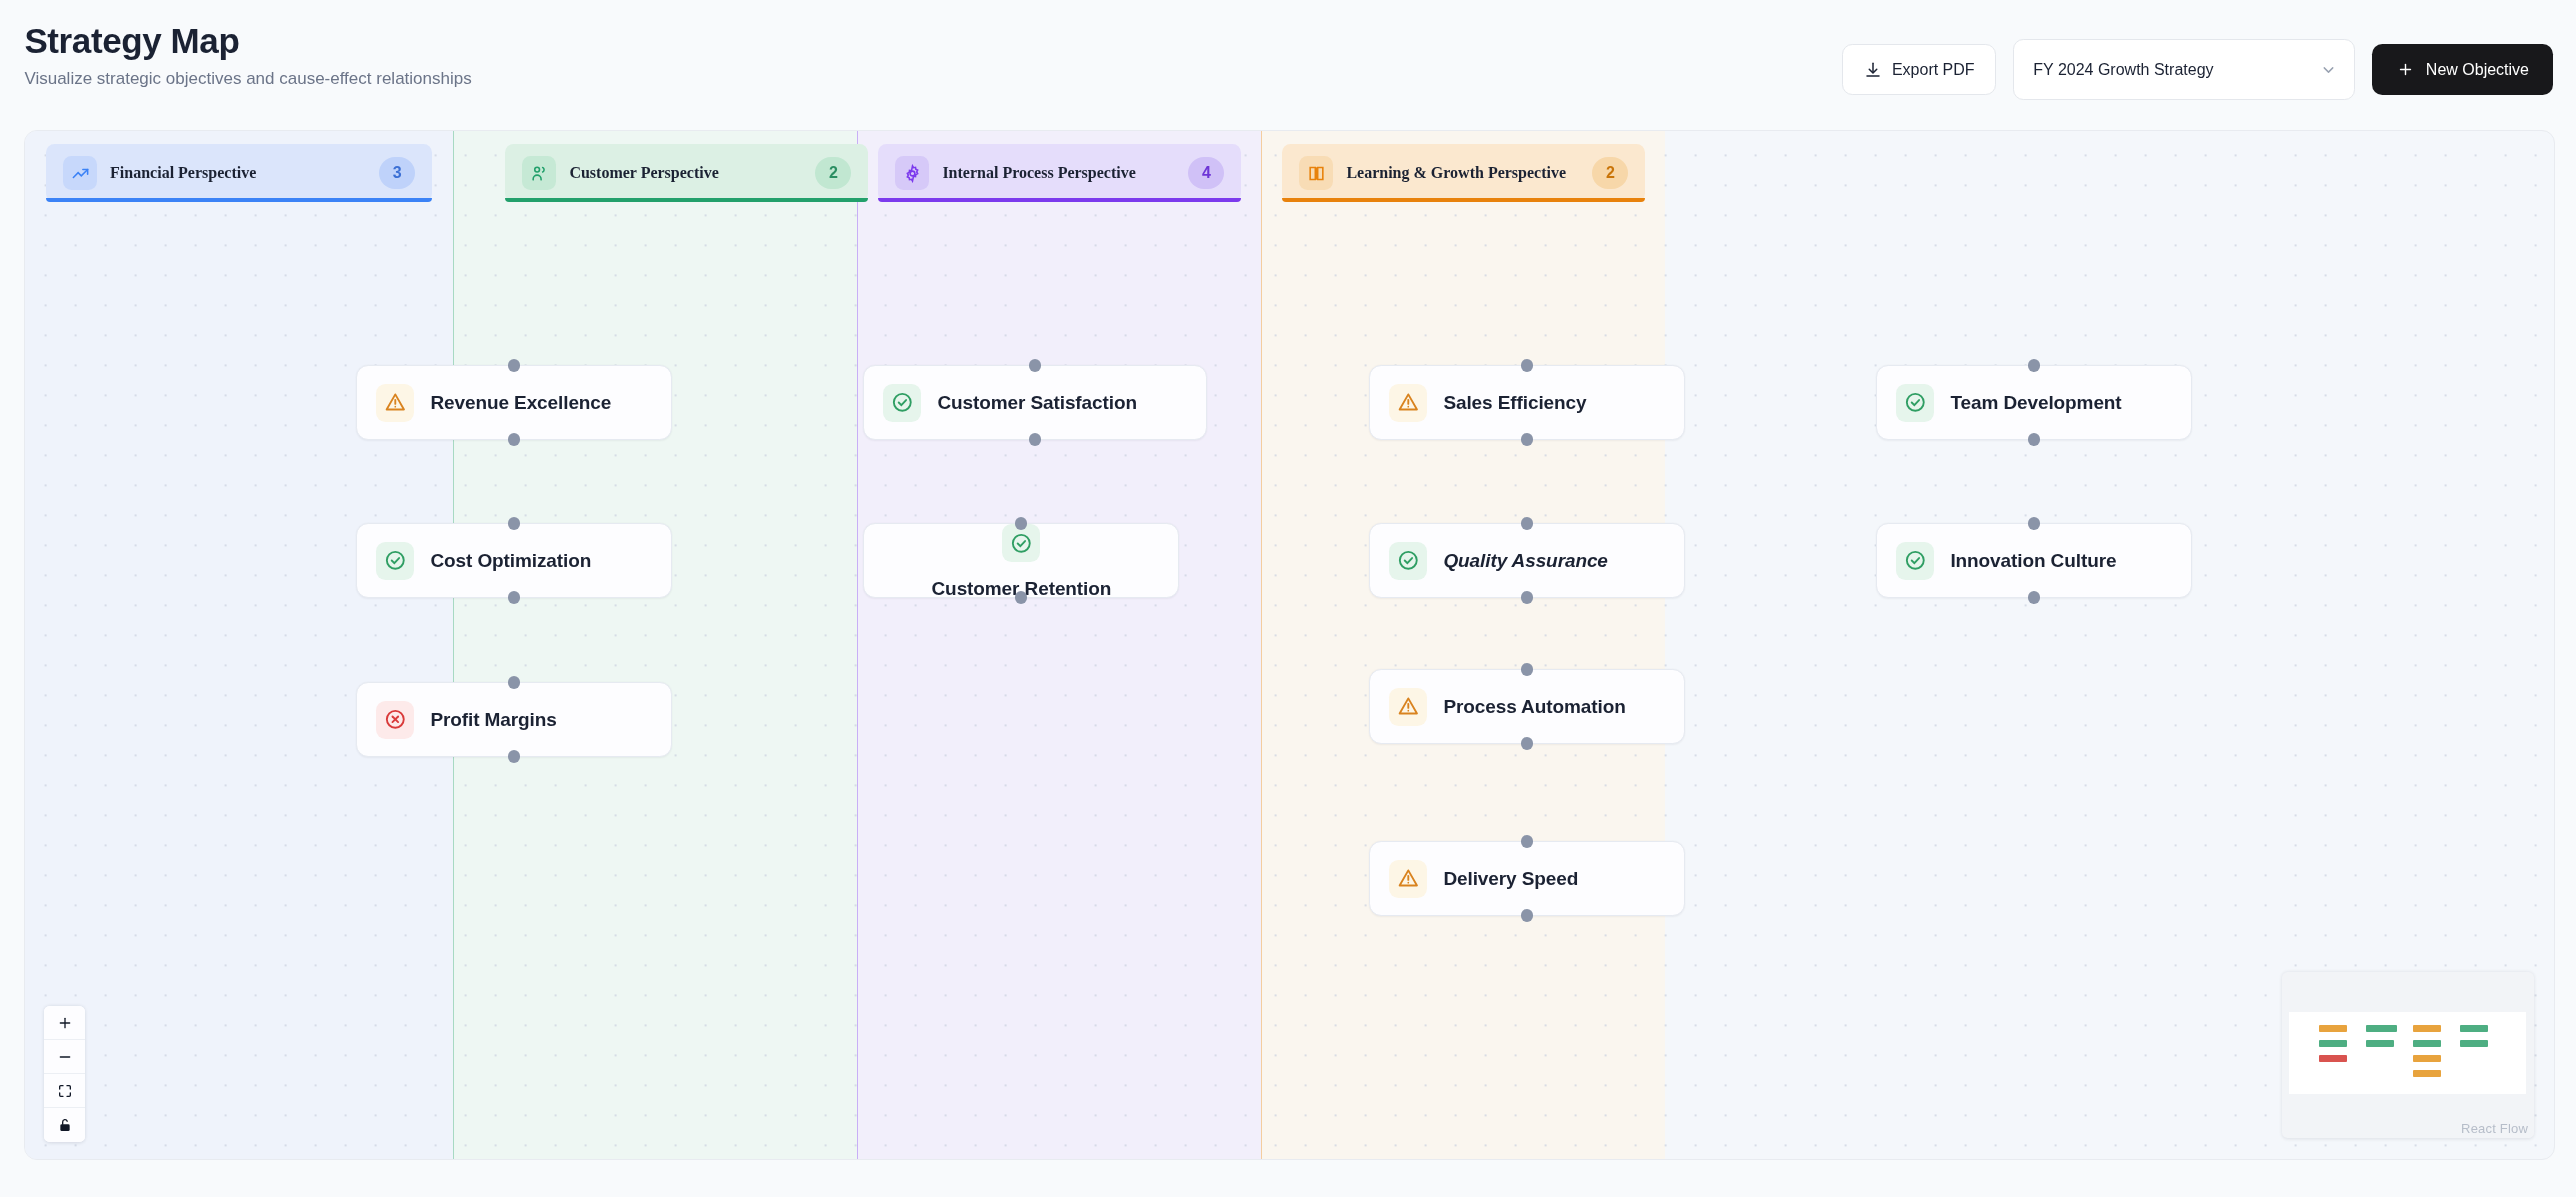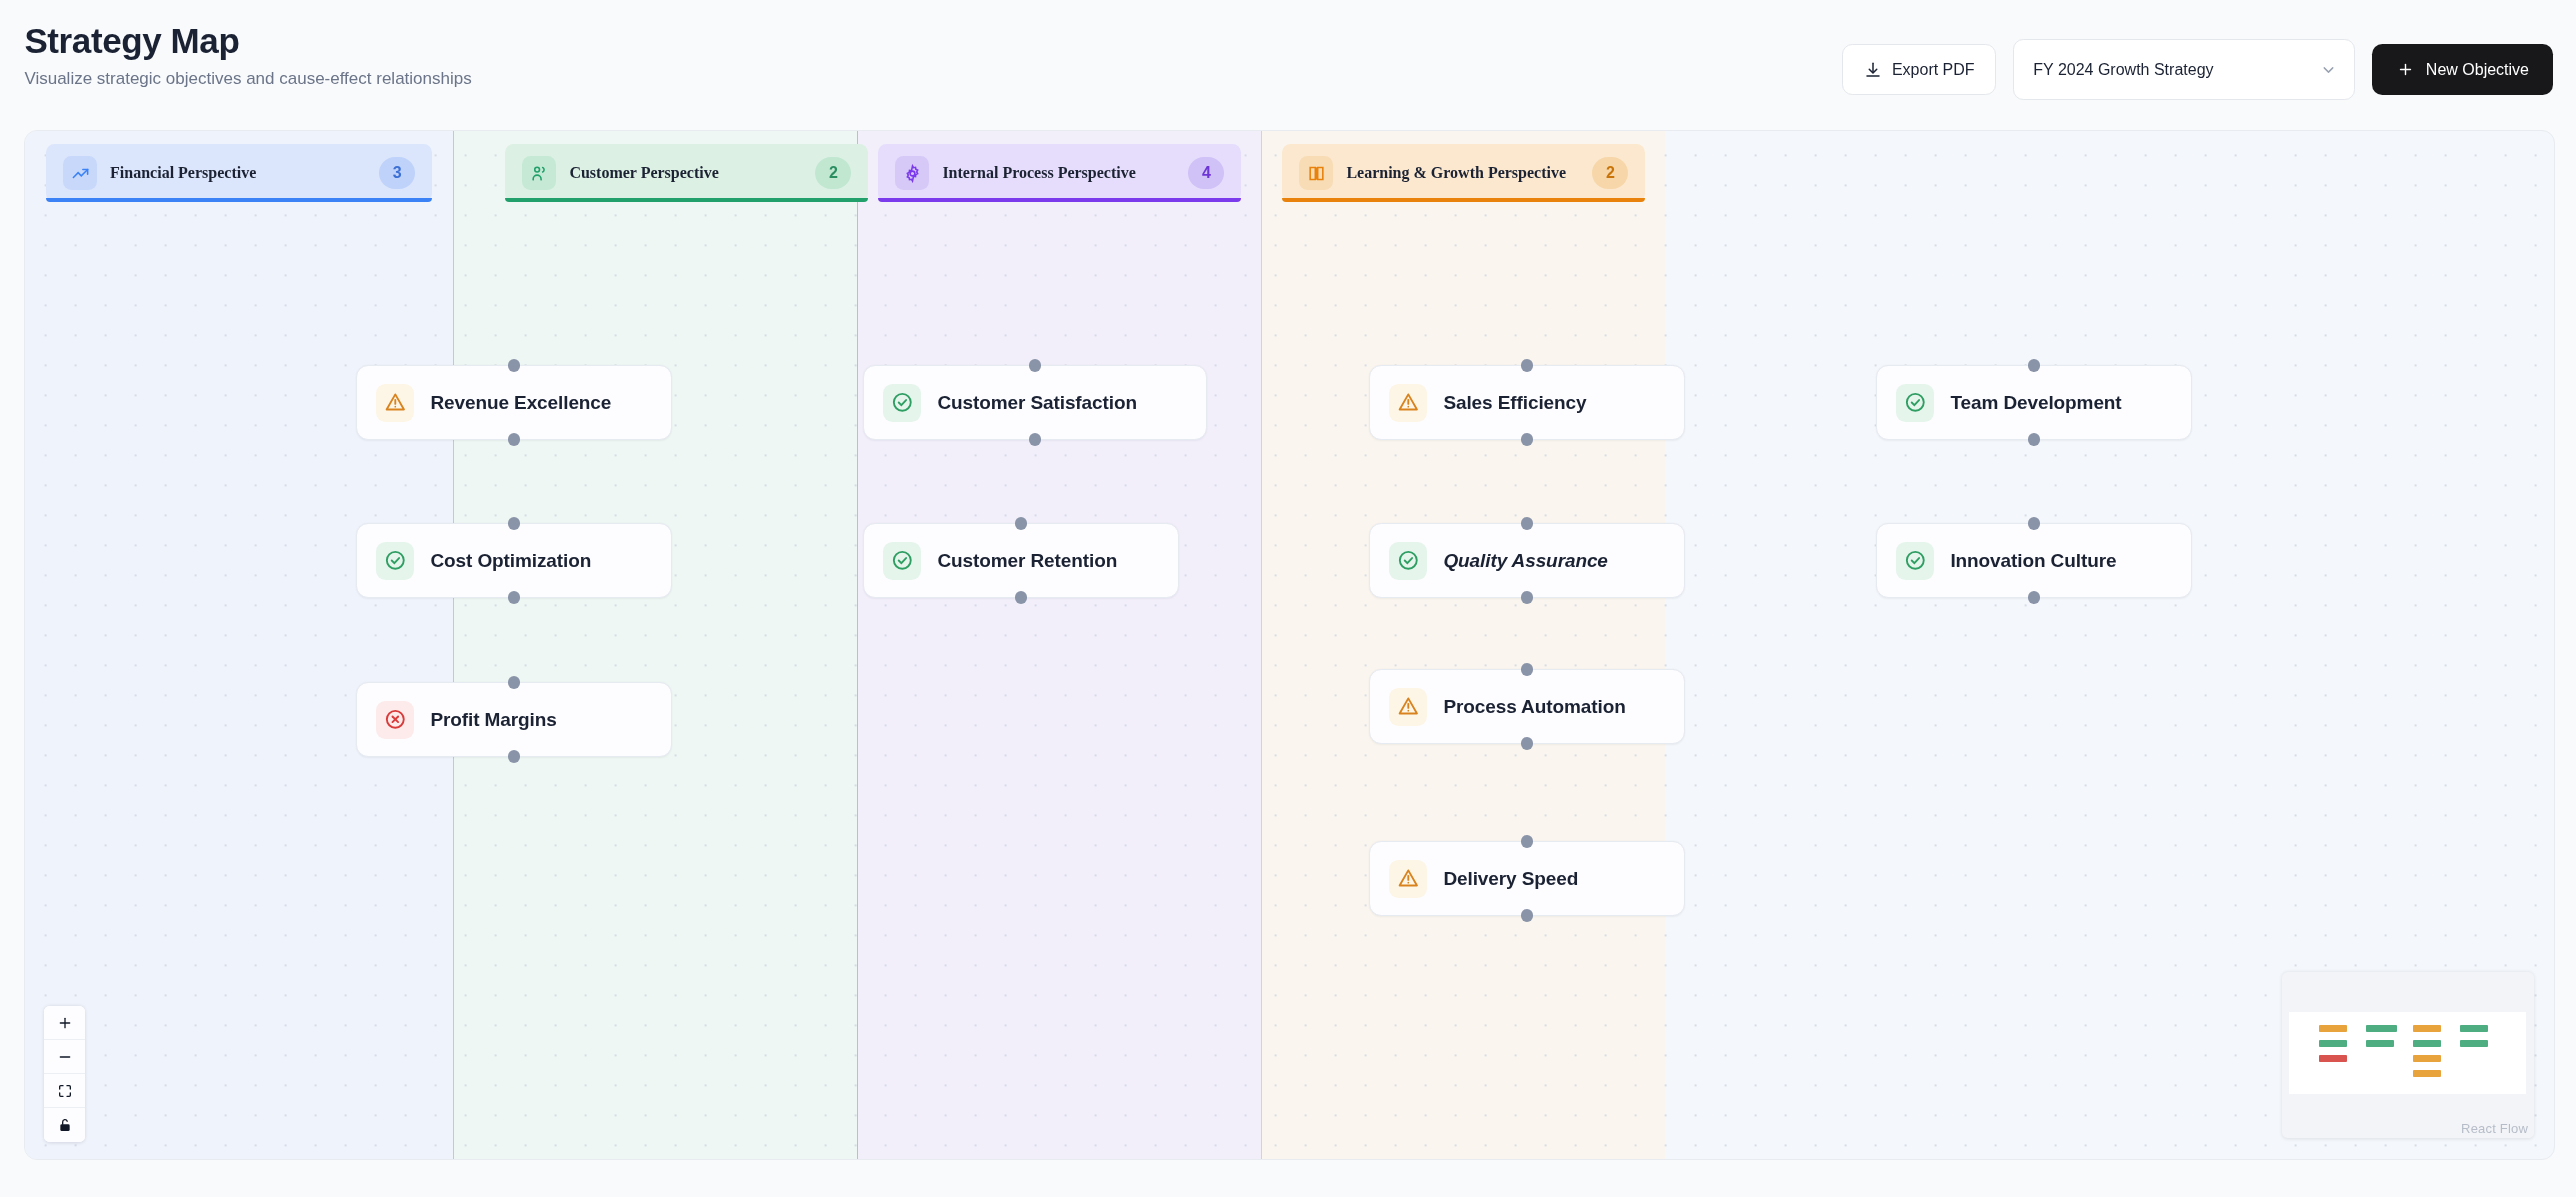--- a/index.html
+++ b/index.html
@@ -432,21 +432,21 @@
         <div class="handle handle-top"></div>
         <div class="node-icon" style="background: rgb(230, 245, 236);">
           <svg width="22.6" height="22.6" viewBox="0 0 24 24" fill="none" stroke="#2f9e63" stroke-width="2" stroke-linecap="round" style="color: rgb(47, 158, 99);">
             <circle cx="12" cy="12" r="9"></circle>
             <polyline points="8.2 12.2 11 15 16 9.6"></polyline>
           </svg>
         </div>
         <div class="node-label">Customer Satisfaction</div>
         <div class="handle handle-bottom"></div>
       </div>
-      <div class="node" style="left: 838px; top: 392px; width: 316px;">
+      <div class="node" style="left: 838px; top: 392px; width: 316px; flex-direction: column;">
         <div class="handle handle-top"></div>
         <div class="node-icon" style="background: rgb(230, 245, 236);">
           <svg width="22.6" height="22.6" viewBox="0 0 24 24" fill="none" stroke="#2f9e63" stroke-width="2" stroke-linecap="round" style="color: rgb(47, 158, 99);">
             <circle cx="12" cy="12" r="9"></circle>
             <polyline points="8.2 12.2 11 15 16 9.6"></polyline>
           </svg>
         </div>
         <div class="node-label">Customer Retention</div>
         <div class="handle handle-bottom"></div>
       </div>

